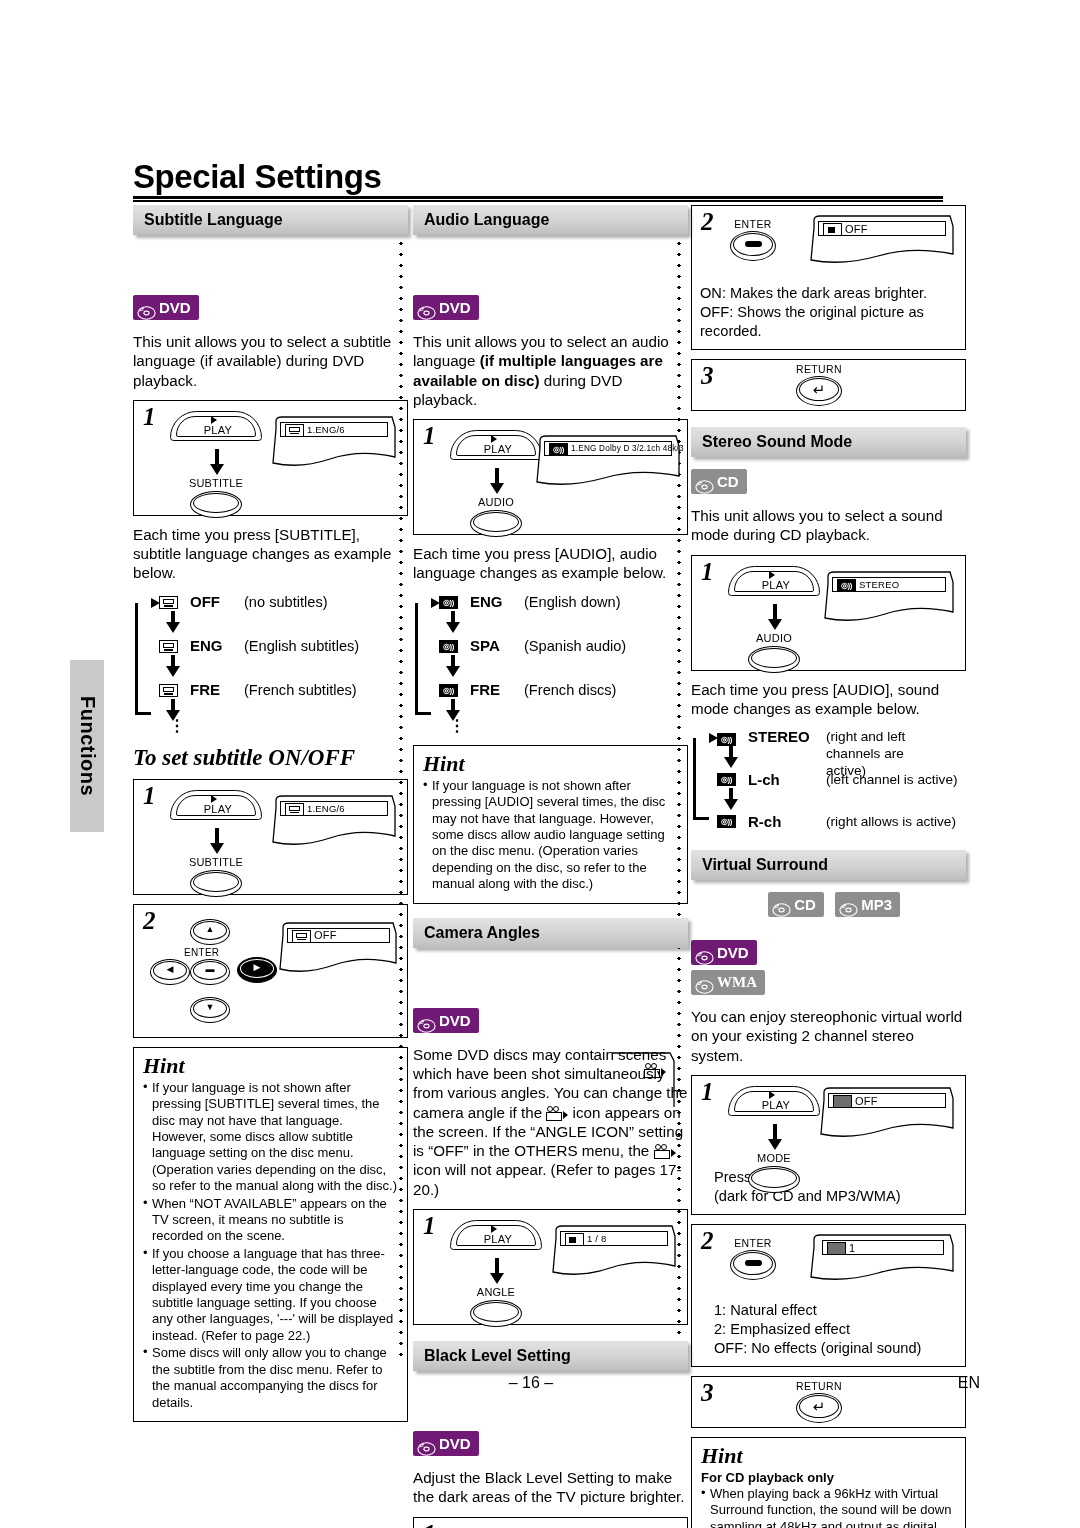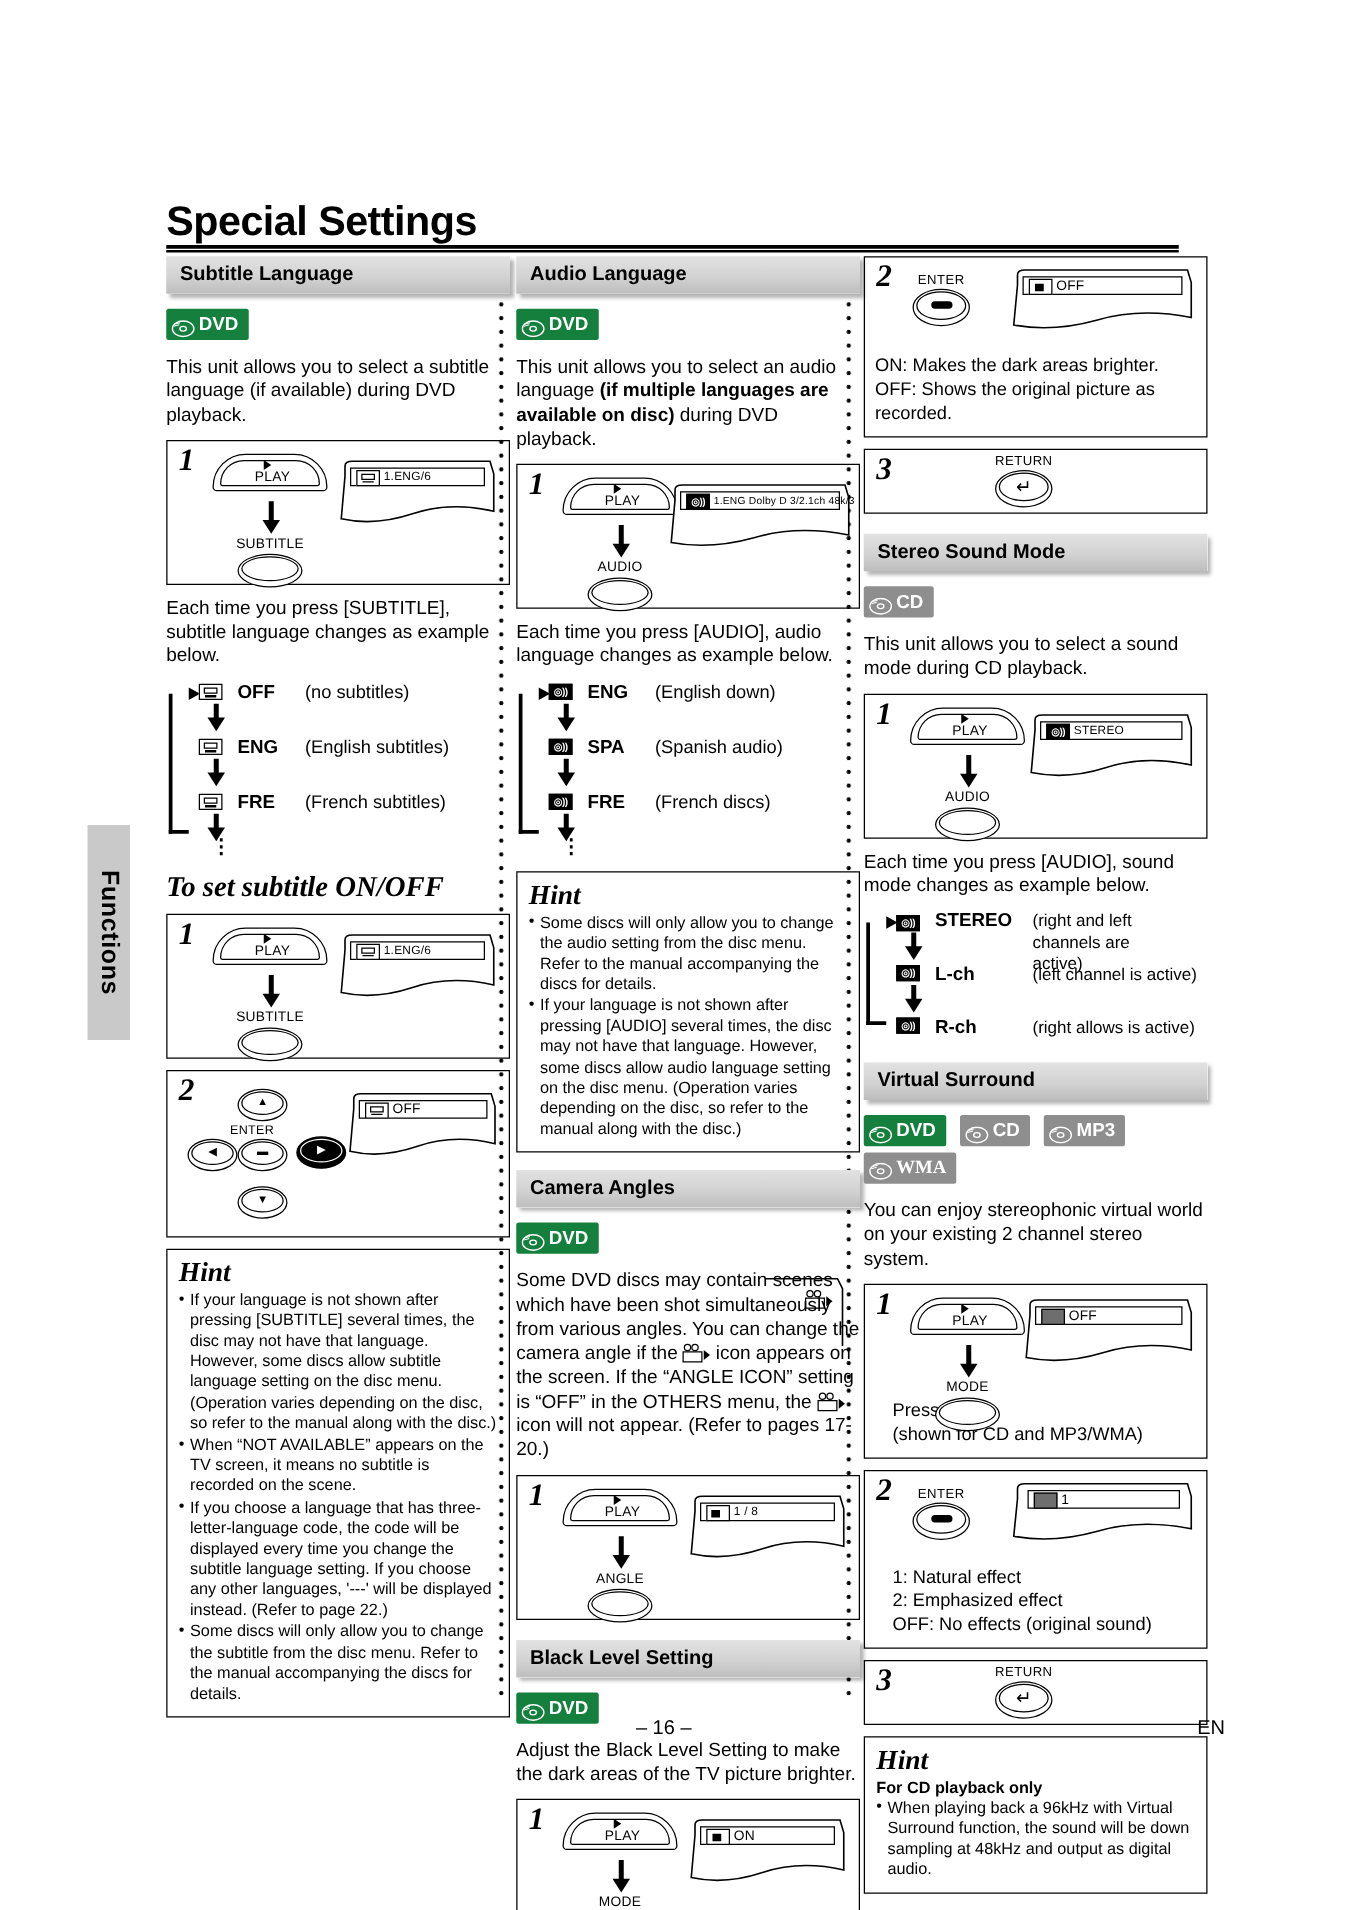--- a/index.html
+++ b/index.html
@@ -68,21 +68,21 @@
     display: inline-block; vertical-align: top;
     height: 25px; padding: 0 8px 0 4px;
     border-radius: 2px; margin-right: 7px; margin-bottom: 5px;
     font-size: 15px; font-weight: bold; line-height: 25px;
     white-space: nowrap;
   }
   .badge .disc {
     display: inline-block; width: 19px; height: 14px;
     margin-right: 3px; vertical-align: middle;
   }
-  .badge.dark { background: #15803d; color: #fff; }
+  .badge.dark { background: #701a75; color: #fff; margin-top: 48px; }
   .badge.grey { background: #8e8e8e; color: #fff; }
   .badge.wma { font-family: "Liberation Serif", serif; font-weight: bold; }
 
   
   .para {
     font-size: 15.2px; line-height: 19.3px;
     margin: 0 0 10px 0;
   }
   .para b { font-weight: bold; }
 
@@ -535,21 +535,20 @@
       </div>
       <div class="varrow" style="top:106px;">
           <div class="shaft"></div>
           <div class="head"></div>
         </div>
       <div class="dots" style="top:130px;">⋮</div>
     </div>
 
     <div class="hintbox">
       <div class="hint-title">Hint</div>
-      <div class="hint-li">Some discs will only allow you to change the audio setting from the disc menu. Refer to the manual accompanying the discs for details.</div>
       <div class="hint-li">If your language is not shown after pressing [AUDIO] several times, the disc may not have that language. However, some discs allow audio language setting on the disc menu. (Operation varies depending on the disc, so refer to the manual along with the disc.)</div>
     </div>
 
     <div class="sec-head" style="margin-top:14px;">Camera Angles</div>
 
     <div class="badges">
       <span class="badge dark">
         <span class="disc">
           <svg viewBox="0 0 19 14" width="19" height="14">
               <ellipse cx="9.5" cy="7" rx="8.6" ry="6.2" fill="none" stroke="#fff" stroke-width="1.1"></ellipse>
@@ -818,21 +817,21 @@
           <svg width="138" height="70" viewBox="0 0 138 70">
             <path d="M6 6 Q6 2 12 2 L132 2 L135 12 L135 42 Q98 34 65 44 Q32 54 3 48 L6 14 Z" fill="#fff" stroke="#000" stroke-width="1.3"></path>
           </svg>
           <div class="bar" style="left:10px; top:7px; width:118px; height:15px;">
             <span class="mini"><span class="ic ic-vs"></span></span>
             <span style="font-size:11px;">OFF</span>
           </div>
         </div>
       </div>
       <div class="noteline" style="padding-left:14px;">Press twice.</div>
-      <div class="noteline" style="padding-left:14px;">(shown for CD and MP3/WMA)</div>
+      <div class="noteline" style="padding-left:14px;">(dark for CD and MP3/WMA)</div>
     </div>
 
     <div class="stepbox">
       <div class="stepnum">2</div>
       <div style="position:relative; height:70px;">
         <div class="round-key" style="position:absolute; left:18px; top:6px;">
           <div class="lbl">ENTER</div>
           <div class="cap">
               <span class="pill"></span>
             </div>

